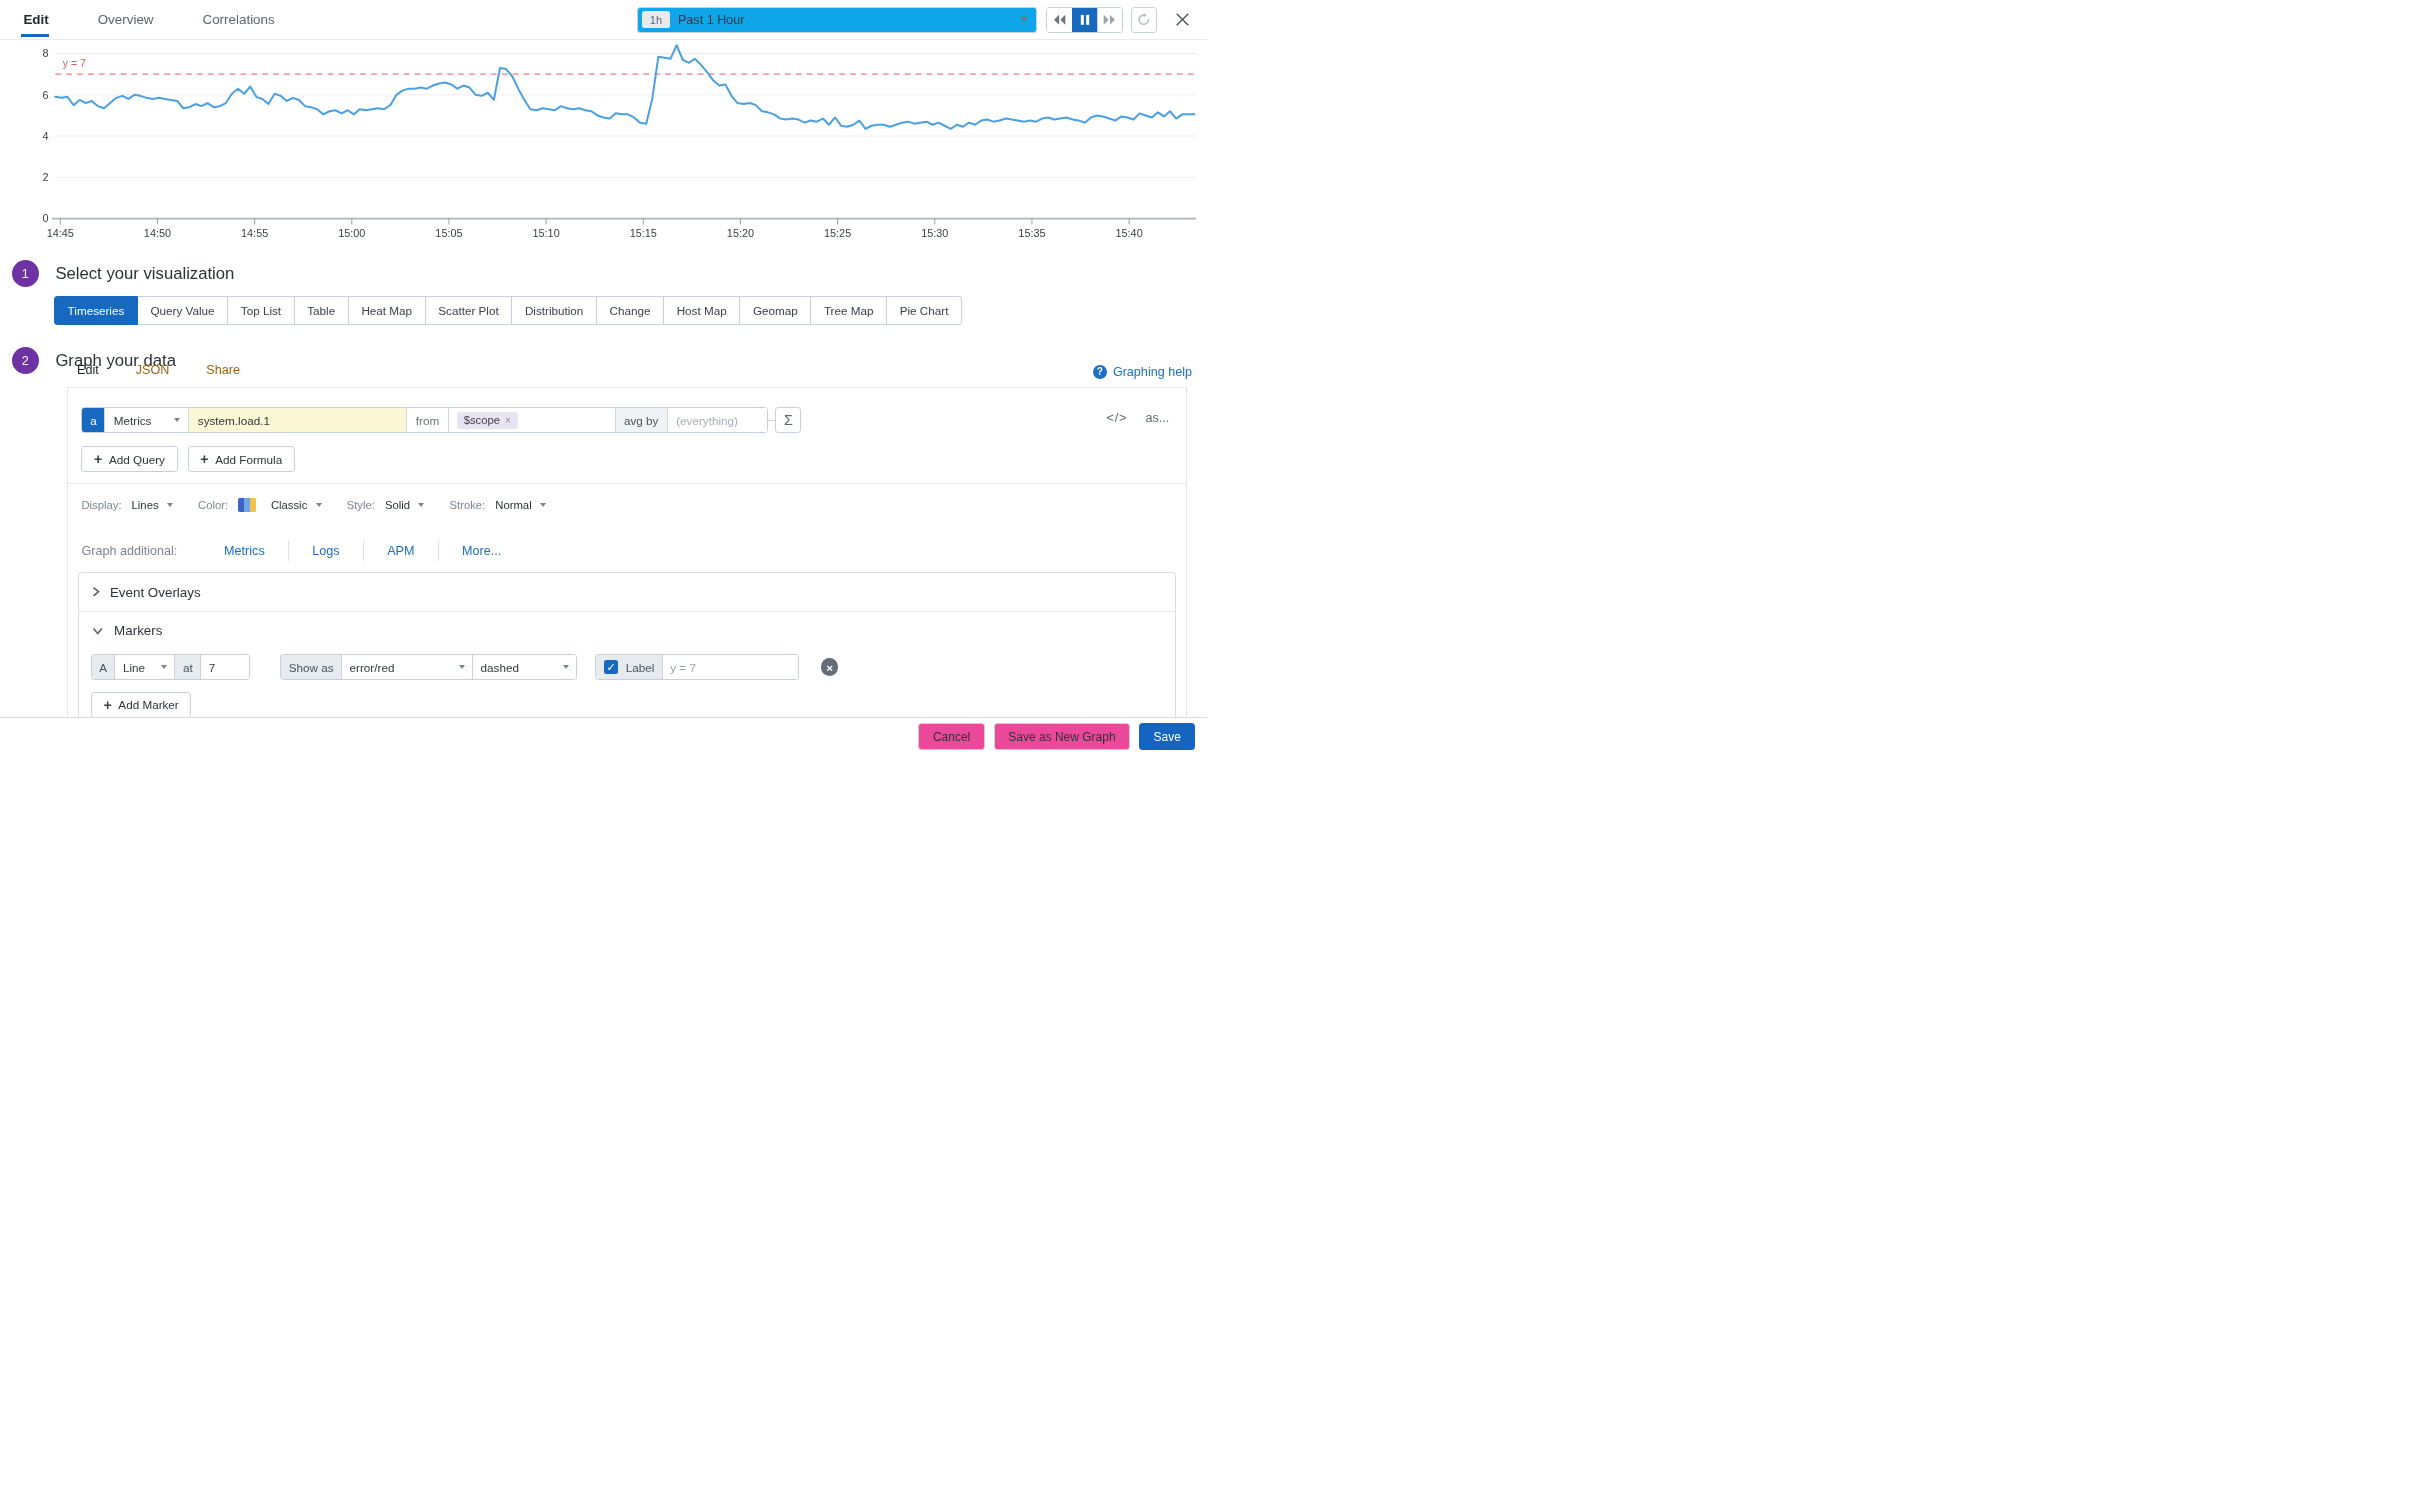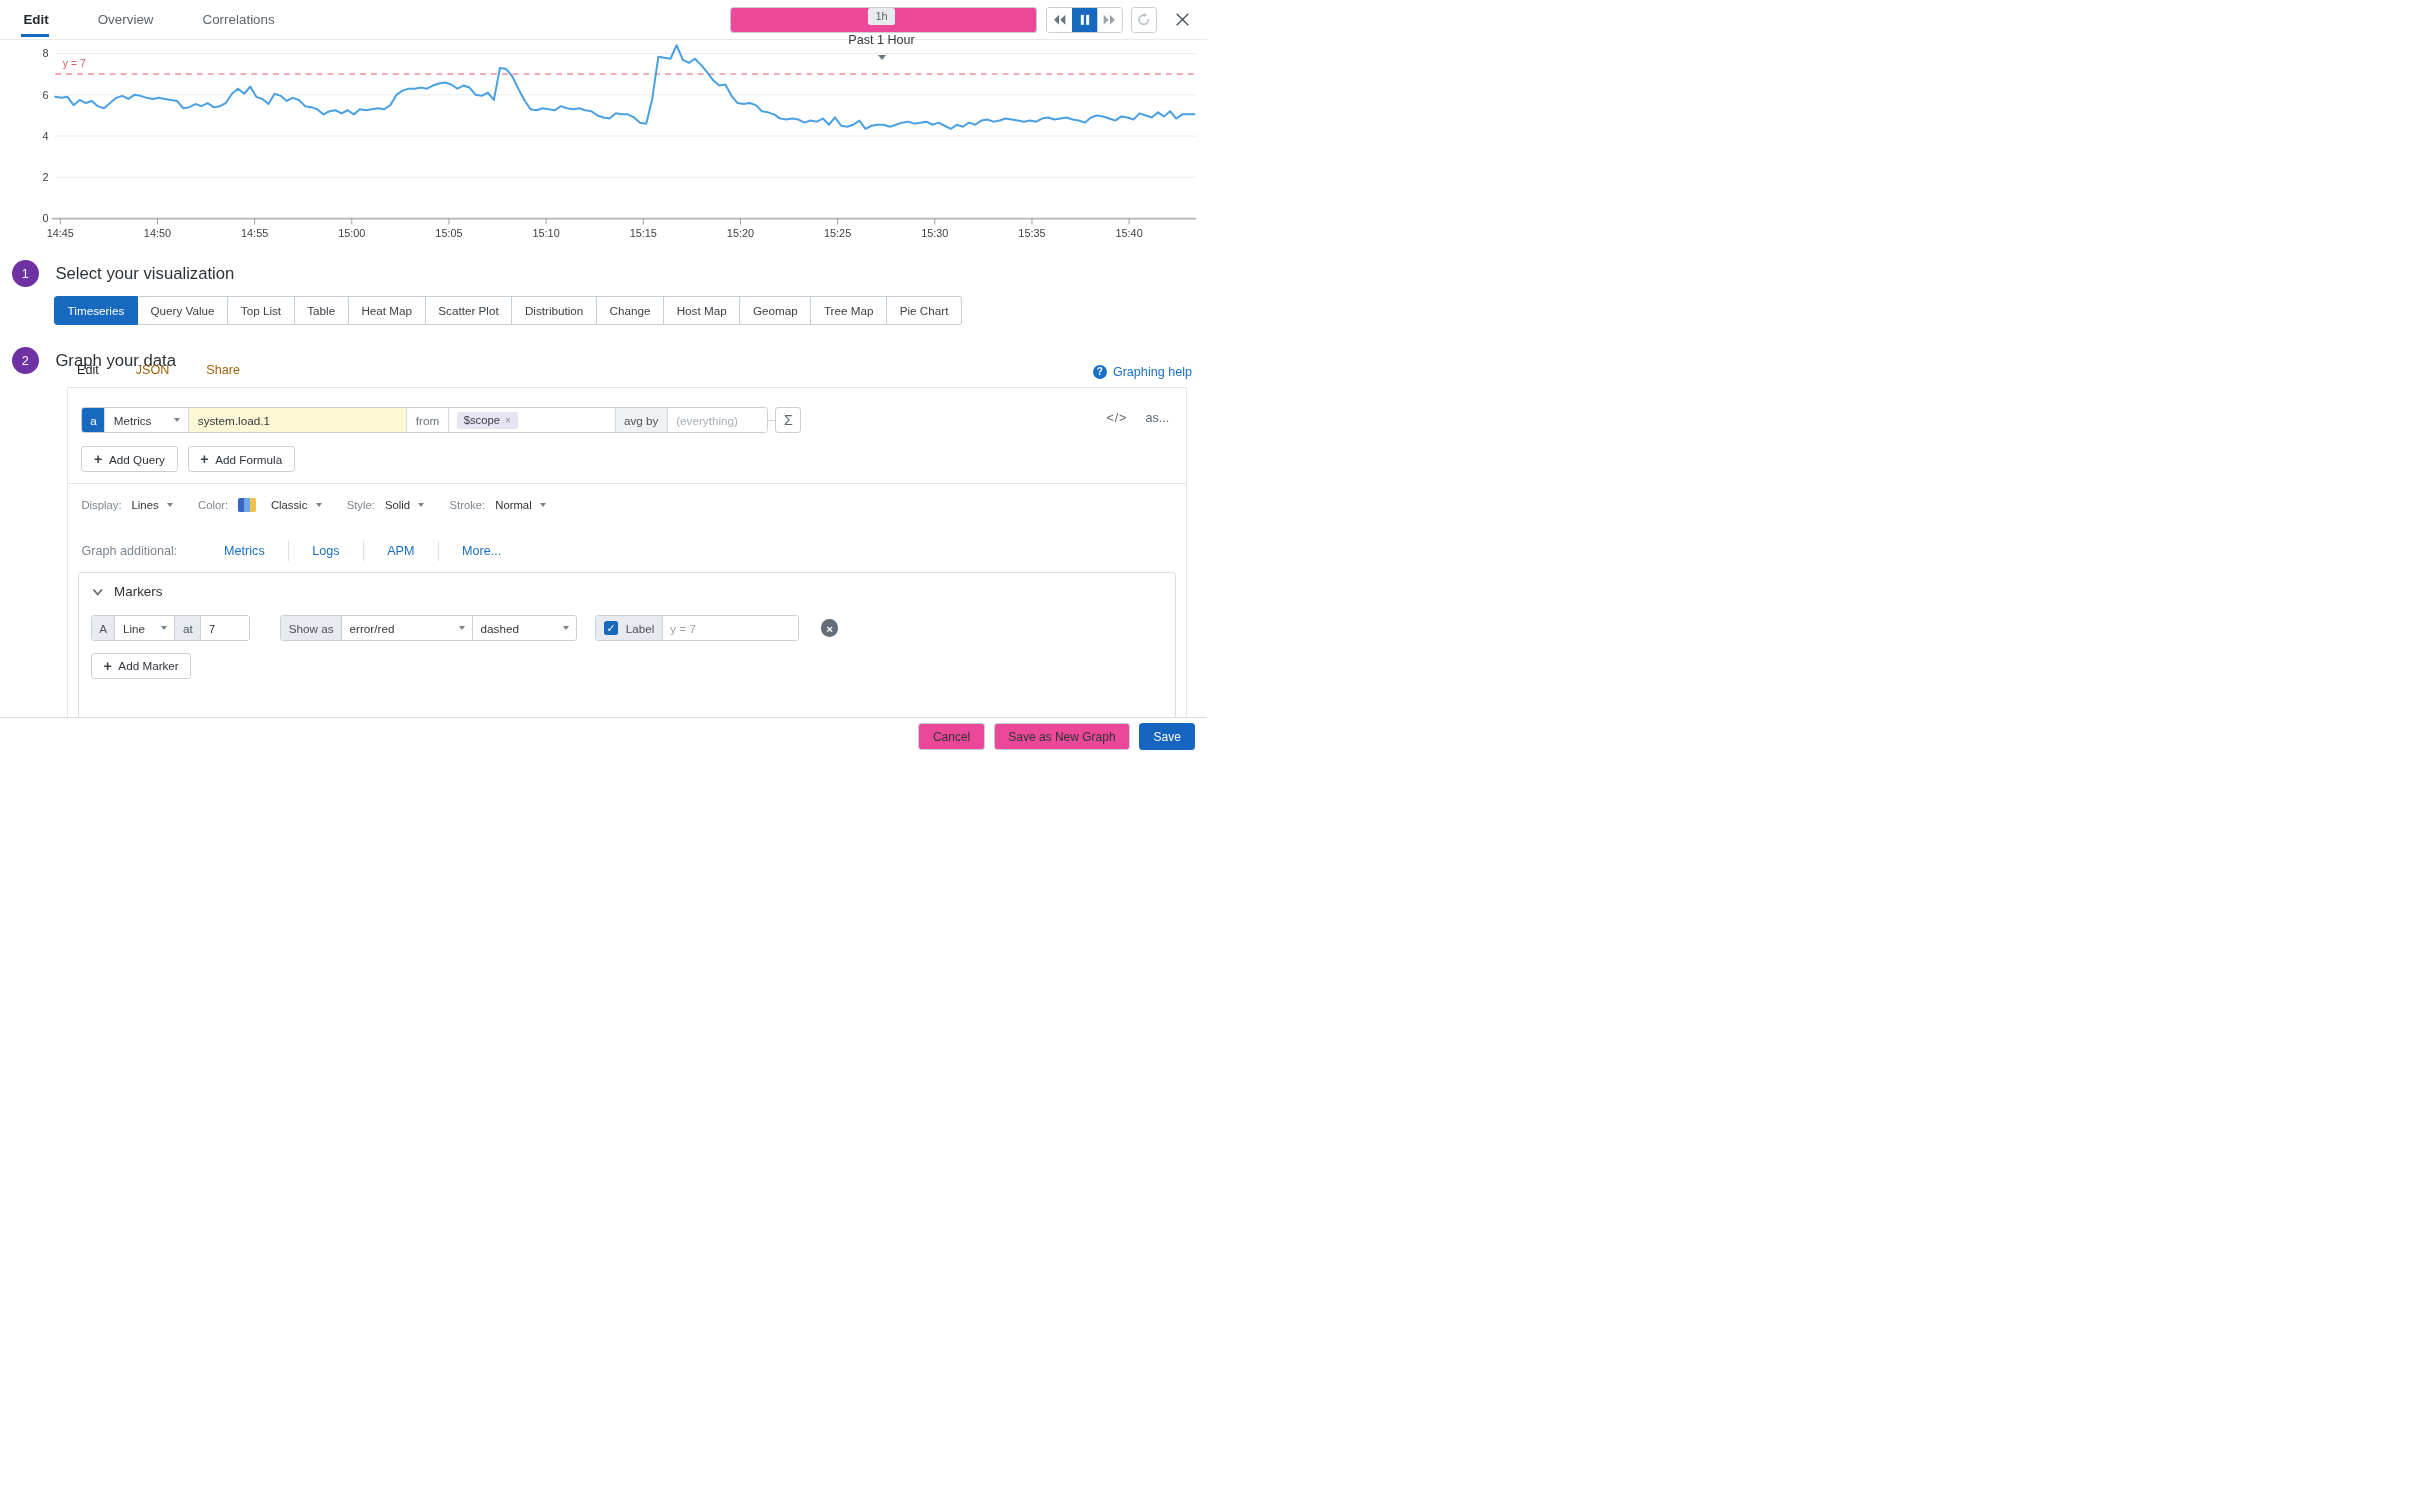--- a/index.html
+++ b/index.html
@@ -10,22 +10,22 @@
   }
   
   .top-header { position:absolute; top:0; left:0; right:0; height:40px;
     border-bottom:0.8px solid #e8e9ea; display:flex; align-items:center; background:#fff; z-index:4; }
   .main-tabs { display:flex; align-items:center; height:100%; padding-left:23.4px; }
   .main-tab { position:relative; height:100%; display:flex; align-items:center;
     margin-right:49px; font-size:13.4px; color:#5b666e; cursor:pointer; }
   .main-tab.active { color:#24292e; font-weight:bold; }
   .main-tab.active::after { content:""; position:absolute; left:-2.5px; bottom:1.7px; width:28.5px; height:3.3px; background:#1769c0; }
   .header-right { margin-left:auto; display:flex; align-items:center; padding-right:11.7px; gap:8.4px; }
-  .time-combo { width:307px; height:26px; border:0.8px solid #c9cfd6; border-radius:3.3px;
-    display:flex; align-items:center; padding:0 8.4px 0 4.2px; gap:8.4px; cursor:pointer; background:#ec4899;flex-direction:column; }
+  .time-combo { width:400px; height:26px; border:0.8px solid #c9cfd6; border-radius:3.3px;
+    display:flex; align-items:center; padding:0 8.4px 0 4.2px; gap:8.4px; cursor:pointer; background:#0ea5e9; }
   .time-badge { background:#e8ebee; border-radius:2.5px; font-size:11px; color:#5b646c; padding:2.5px 7.5px; }
   .time-label { font-size:12.6px; color:#33383d; flex:1; }
   .caret { width:0; height:0; border-left:4.2px solid transparent; border-right:4.2px solid transparent;
     border-top:5px solid #6a747d; display:inline-block; }
   .play-group { display:flex; height:26px; border:0.8px solid #c9cfd6; border-radius:3.3px; overflow:hidden; }
   .play-btn { width:25px; height:100%; display:flex; align-items:center; justify-content:center;
     background:#fff; cursor:pointer; }
   .play-btn + .play-btn { border-left:0.8px solid #c9cfd6; }
   .play-btn.active { background:#1769c0; border-left-color:#1769c0; }
   .icon-btn { width:26px; height:26px; border:0.8px solid #c9cfd6; border-radius:3.3px; background:#fff;
@@ -323,20 +323,26 @@
         <span class="ga-sep"></span>
         <span class="ga-link">Logs</span>
         <span class="ga-sep"></span>
         <span class="ga-link">APM</span>
         <span class="ga-sep"></span>
         <span class="ga-link">More...</span>
       </span>
   </div>
 
   <div class="panel">
+    <div class="panel-row row-eo">
+      <svg width="9.2" height="13.4" viewBox="0 0 11 16">
+        <polyline class="chev" points="3,3 9,8 3,13"></polyline>
+      </svg>
+      <span>Event Overlays</span>
+    </div>
     <div class="panel-row row-mk">
       <svg width="13.4" height="9.2" viewBox="0 0 16 11">
         <polyline class="chev" points="3,3 8,9 13,3"></polyline>
       </svg>
       <span>Markers</span>
     </div>
 
     <div class="marker-area">
       <div class="m-row">
         <div class="m-group">

